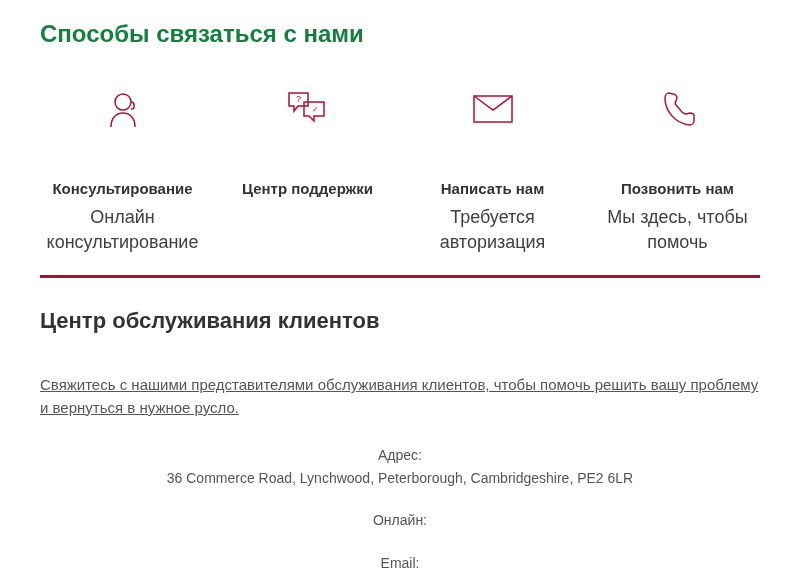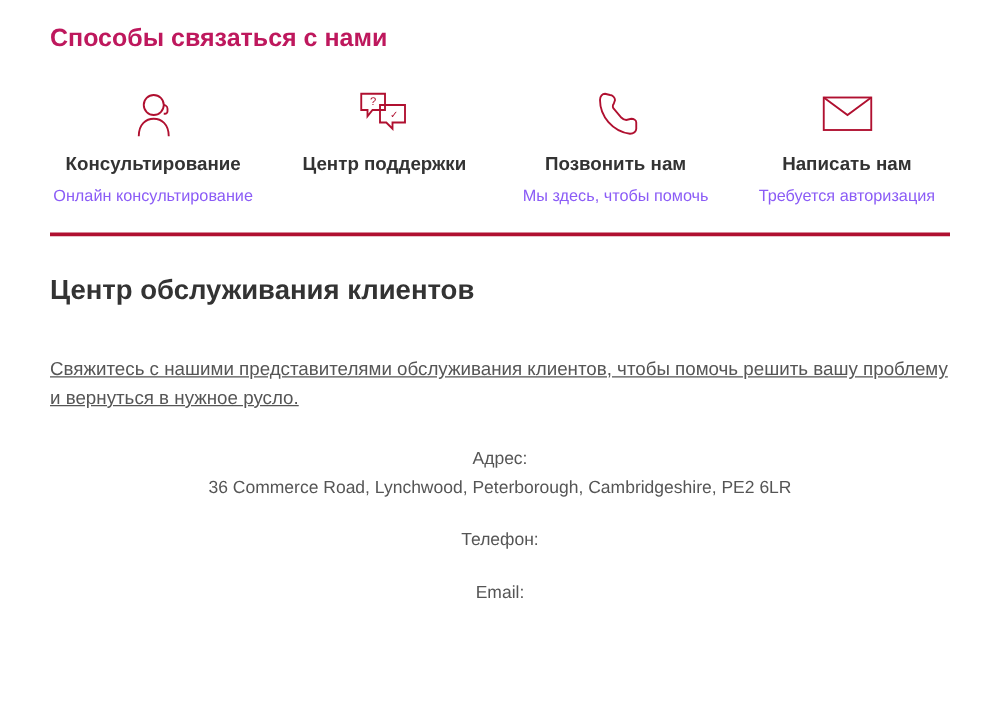--- a/index.html
+++ b/index.html
@@ -8,24 +8,24 @@
       box-sizing: border-box;
     }
     body {
       font-family: -apple-system, BlinkMacSystemFont, "Segoe UI", Arial, sans-serif;
       background: #fff;
       color: #333;
       width: 800px;
       padding: 20px 40px;
     }
     .main-title {
-      font-size: 20px;
+      font-size: 24px;
       font-weight: 600;
-      color: #be185d;
-      margin-bottom: 25px;
+      color: #15803d;
+      margin-bottom: 38px;
     }
     .contact-options {
       display: flex;
       justify-content: space-between;
       gap: 20px;
       margin-bottom: 20px;
     }
     .option-card {
       flex: 1;
       text-align: center;
@@ -38,24 +38,25 @@
       display: flex;
       align-items: center;
       justify-content: center;
       margin-bottom: 10px;
     }
     .option-title {
       font-size: 15px;
       font-weight: 600;
       color: #333;
       margin-bottom: 8px;
+      margin-top: 39px;
     }
     .option-subtitle {
-      font-size: 13px;
-      color: #8b5cf6;
+      font-size: 18px;
+      color: #404040;
       line-height: 1.4;
     }
     .divider {
       height: 3px;
       background: #b01030;
       margin-bottom: 30px;
     }
     .section-title {
       font-size: 22px;
       font-weight: 700;
@@ -115,51 +116,51 @@
         <path d="M18 12 L38 12 L38 26 L28 26 L28 31 L23 26 L18 26 Z"></path>
         <text x="10" y="12" font-size="9" fill="#b01030" stroke="none">?</text>
         <text x="26" y="22" font-size="8" fill="#b01030" stroke="none">✓</text>
       </svg>
     </div>
     <div class="option-title">Центр поддержки</div>
   </div>
 
   <div class="option-card">
     <div class="icon-wrapper">
-      <svg width="38" height="40" viewBox="0 0 38 40">
-        <path d="M10 4 C8 4 6 6 6 9 C6 22 16 34 30 36 C33 36 35 34 35 32 L35 27 C35 25 33 24 31 24 L27 25 C25 25 24 24 23 23 L17 16 C16 15 16 13 17 12 L18 9 C18 7 16 5 14 5 Z"></path>
-      </svg>
-    </div>
-    <div class="option-title">Позвонить нам</div>
-    <div class="option-subtitle">Мы здесь, чтобы помочь</div>
-  </div>
-
-  <div class="option-card">
-    <div class="icon-wrapper">
       <svg width="44" height="32" viewBox="0 0 44 32">
         <rect x="3" y="3" width="38" height="26"></rect>
         <path d="M3 3 L22 17 L41 3"></path>
       </svg>
     </div>
     <div class="option-title">Написать нам</div>
     <div class="option-subtitle">Требуется авторизация</div>
+  </div>
+
+  <div class="option-card">
+    <div class="icon-wrapper">
+      <svg width="38" height="40" viewBox="0 0 38 40">
+        <path d="M10 4 C8 4 6 6 6 9 C6 22 16 34 30 36 C33 36 35 34 35 32 L35 27 C35 25 33 24 31 24 L27 25 C25 25 24 24 23 23 L17 16 C16 15 16 13 17 12 L18 9 C18 7 16 5 14 5 Z"></path>
+      </svg>
+    </div>
+    <div class="option-title">Позвонить нам</div>
+    <div class="option-subtitle">Мы здесь, чтобы помочь</div>
   </div>
 
 </div>
 
 <div class="divider"></div>
 
 <h2 class="section-title">Центр обслуживания клиентов</h2>
 
 <p class="description">Свяжитесь с нашими представителями обслуживания клиентов, чтобы помочь решить вашу проблему и вернуться в нужное русло.</p>
 
 <div class="contact-block">
   <div class="contact-label">Адрес:</div>
   <div class="contact-value">36 Commerce Road, Lynchwood, Peterborough, Cambridgeshire, PE2 6LR</div>
 </div>
 
 <div class="contact-block">
-  <div class="contact-label">Телефон:</div>
+  <div class="contact-label">Онлайн:</div>
 </div>
 
 <div class="contact-block">
   <div class="contact-label">Email:</div>
 </div>
 
 </body></html>

